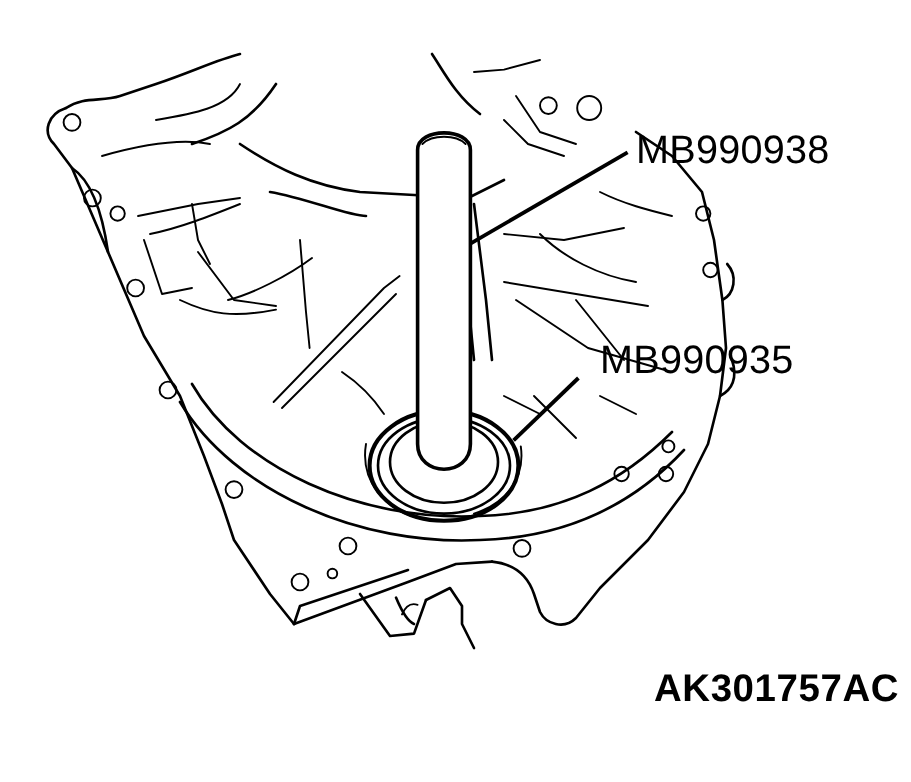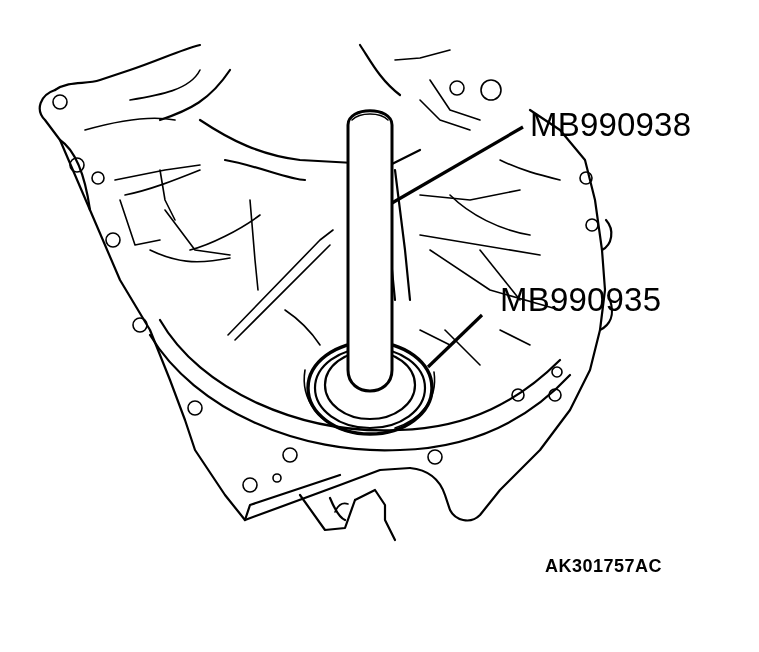--- a/index.html
+++ b/index.html
@@ -4,21 +4,21 @@
   <style>
     html, body { margin: 0; padding: 0; background: #ffffff; }
     body { width: 759px; height: 652px; position: relative; overflow: hidden; font-family: "Liberation Sans", sans-serif; }
     #drawing { position: absolute; left: 0; top: 0; width: 759px; height: 652px; }
     .ln { fill: none; stroke: #000; stroke-width: 2.2; stroke-linecap: round; stroke-linejoin: round; }
     .thin { fill: none; stroke: #000; stroke-width: 1.6; stroke-linecap: round; stroke-linejoin: round; }
     .thick { fill: none; stroke: #000; stroke-width: 3.4; stroke-linecap: round; stroke-linejoin: round; }
     .leader { fill: none; stroke: #000; stroke-width: 3.2; stroke-linecap: butt; }
     .fillw { fill: #fff; stroke: #000; stroke-width: 3; }
     .label { position: absolute; color: #000; font-family: "Liberation Sans", sans-serif; font-weight: normal; font-size: 33px; letter-spacing: 0.2px; line-height: 1; white-space: nowrap; }
-    .code { position: absolute; color: #000; font-family: "Liberation Sans", sans-serif; font-weight: bold; font-size: 18px; letter-spacing: 0.5px; line-height: 1; white-space: nowrap; text-align: right; }
+    .code { position: absolute; color: #000; font-family: "Liberation Sans", sans-serif; font-weight: bold; font-size: 32px; letter-spacing: 0.5px; line-height: 1; white-space: nowrap; text-align: right; }
   </style>
 </head>
 <body>
 
 <svg id="drawing" viewBox="0 0 759 652" xmlns="http://www.w3.org/2000/svg">
 
   <g>
     <path class="ln" d="M55,90 C40,95 35,110 45,120 L60,140 L90,210 L120,280 L150,330 L170,380 L185,420 L195,450 L225,495 L245,520"></path>
     <path class="ln" d="M60,140 C75,150 85,175 90,210"></path>
     <path class="ln" d="M55,90 C70,80 85,85 100,80 L130,70 C160,60 180,50 200,45"></path>

